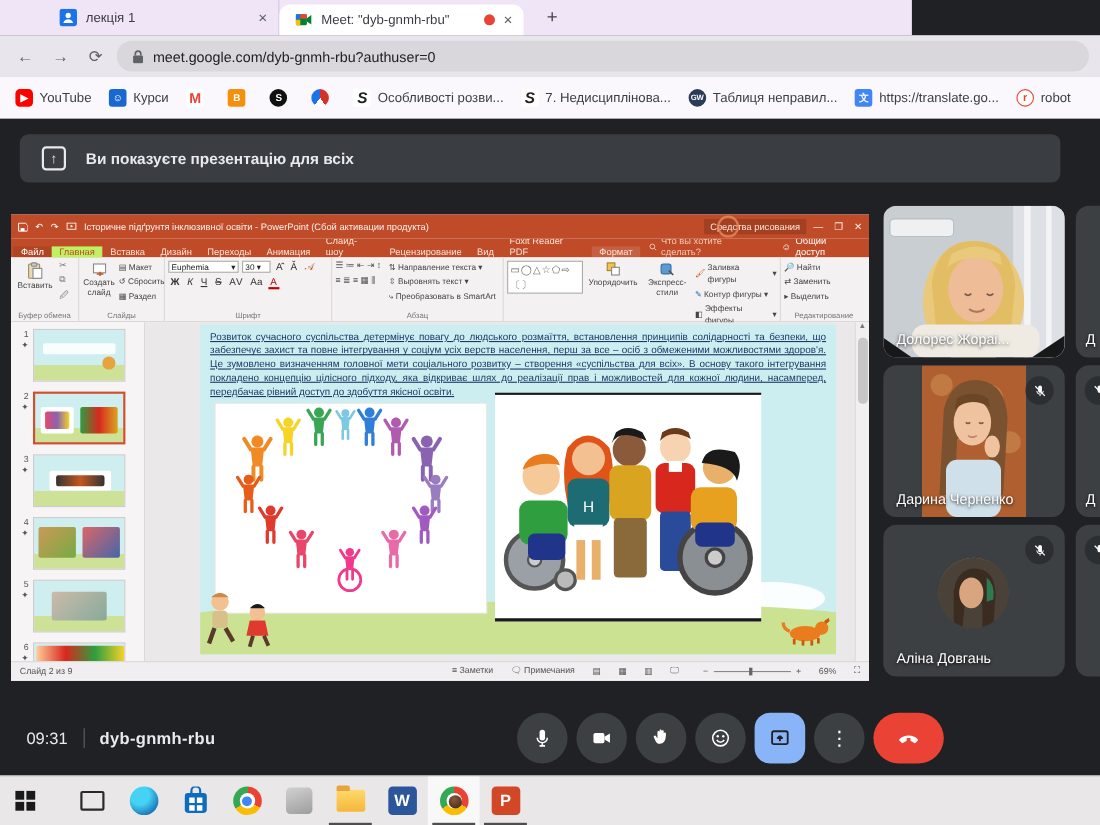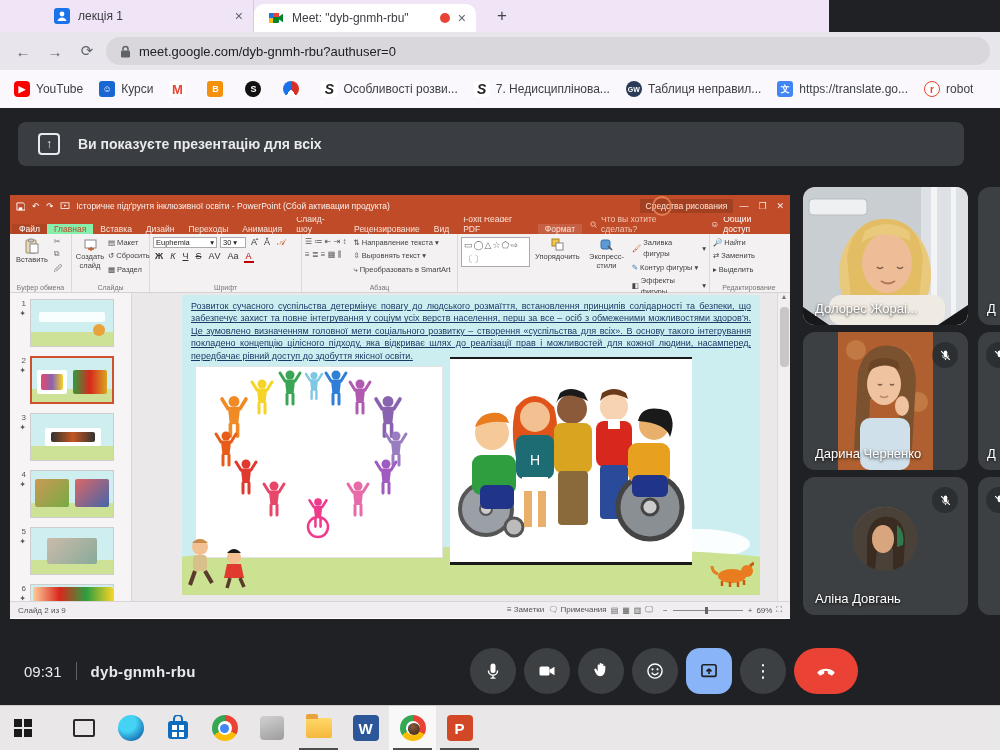--- a/index.html
+++ b/index.html
@@ -29,21 +29,21 @@
 
 .ppt{position:absolute;left:10px;top:87px;width:780px;height:424px;background:#fff;font-family:"Liberation Sans",sans-serif}
 .ppt-title{height:22px;background:#bf4b28;display:flex;align-items:center;color:#fff;font-size:8.5px;padding:0 6px;gap:6px;position:relative}
 .qat{display:flex;gap:7px;align-items:center;color:#fff}
 .ttl{flex:1;color:rgba(255,255,255,.92);white-space:nowrap;overflow:hidden}
 .ctx{background:rgba(0,0,0,.14);padding:2px 6px;color:#ffe3d6;border-radius:1px}
 .winbtns{display:flex;gap:10px;color:rgba(255,255,255,.9);font-size:9px}
 .swirl{position:absolute;right:118px;top:1px;width:20px;height:20px;border:2px solid #e8885e;border-radius:50%;opacity:.8}
 .ppt-tabs{height:17px;background:#bf4b28;display:flex;align-items:flex-end;padding:0 2px;color:#fbe4da;font-size:8.5px}
 .ptab{display:flex;align-items:center;padding:0 7px}
-.ptab.active{background:#86efac;color:#bf4b28}
+.ptab.active{background:#bef264;color:#bf4b28}
 .ptab.file{background:rgba(0,0,0,.08);color:#fff}
 .tellme{display:flex;align-items:center;gap:4px;color:#f6c9b6;padding:0 8px}
 .share{margin-left:auto;display:flex;align-items:center;gap:4px;color:#fff;padding:0 8px}
 .ppt-ribbon{height:59px;background:#f3f1f2;border-bottom:1px solid #d5d2d3;display:flex;font-size:7.5px;color:#444}
 .grp{border-right:1px solid #ddd9da;display:flex;flex-direction:column;padding:3px 3px 1px;position:relative}
 .grp .glabel{margin-top:auto;text-align:center;color:#777;font-size:7px}
 .grow{display:flex;gap:3px;align-items:flex-start}
 .bigbtn{display:flex;flex-direction:column;align-items:center;gap:1px;padding:1px 3px;text-align:center}
 .mini{display:flex;align-items:center;gap:2px;line-height:1.5}
 .box{background:#fff;border:1px solid #ababab;padding:0 2px;font-size:7.5px;color:#222;display:flex;align-items:flex-start;gap:2px}
@@ -62,21 +62,21 @@
 .vscroll{position:absolute;right:0;top:0;bottom:0;width:13px;background:#f1eff0;border-left:1px solid #dcdada;font-size:7px;color:#777;text-align:center}
 .vthumb{position:absolute;left:2px;top:14px;width:9px;height:60px;background:#c9c6c7;border-radius:4px}
 .slide{position:absolute;left:50px;top:2px;width:578px;height:300px;background:#cdeef0;overflow:hidden}
 .slide-text{margin:5px 9px 0;font-size:9px;line-height:1.38;color:#1a3a66;text-align:justify;text-decoration:underline;text-decoration-thickness:.5px;text-underline-offset:1px}
 .grass{position:absolute;left:-20px;right:-20px;bottom:0;height:48px;background:#cbe293;border-radius:100% 100% 0 0/30px;z-index:1}
 .cloud{position:absolute;background:#fff;border-radius:50%;opacity:.9;z-index:0}
 .img-heart{position:absolute;left:14px;top:72px;width:246px;height:190px;background:#fff;box-shadow:0 0 0 1px #e4e4e4;z-index:2}
 .img-kids{position:absolute;left:268px;top:62px;width:242px;height:208px;background:#fff;border-top:2px solid #1a1a1a;border-bottom:3px solid #1a1a1a;z-index:2}
 .runkids{position:absolute;left:2px;bottom:4px;z-index:3}
 .dog{position:absolute;right:6px;bottom:8px;z-index:3}
-.ppt-status{height:17px;background:#f0eef0;border-top:1px solid #d8d5d6;display:flex;align-items:center;font-size:8px;color:#555;padding:0 8px;gap:4px}
+.ppt-status{height:17px;background:#f0eef0;border-top:1px solid #d8d5d6;display:flex;align-items:center;font-size:8px;color:#555;padding:0 8px;gap:16px}
 .zoombar{display:flex;align-items:center;gap:5px;margin-left:6px}
 .zline{width:70px;height:1px;background:#888;position:relative}
 .zknob{position:absolute;left:32px;top:-3px;width:3px;height:7px;background:#666}
 
 .tile{position:absolute;width:165px;height:138px;border-radius:12px;background:#3c4043;overflow:hidden}
 .tname{position:absolute;left:12px;bottom:9px;font-size:13px;color:#fff;text-shadow:0 1px 3px rgba(0,0,0,.95);z-index:4;white-space:nowrap}
 .mute{position:absolute;top:10px;right:10px;width:26px;height:26px;border-radius:50%;background:rgba(25,26,28,.45);display:flex;align-items:center;justify-content:center;z-index:4}
 .sliver{position:absolute;left:978px;width:34px;height:138px;border-radius:12px;background:#3c4043;overflow:hidden}
 .sliver .tname{left:9px;font-size:13px}
 .sliver .mute{left:8px;right:auto}

